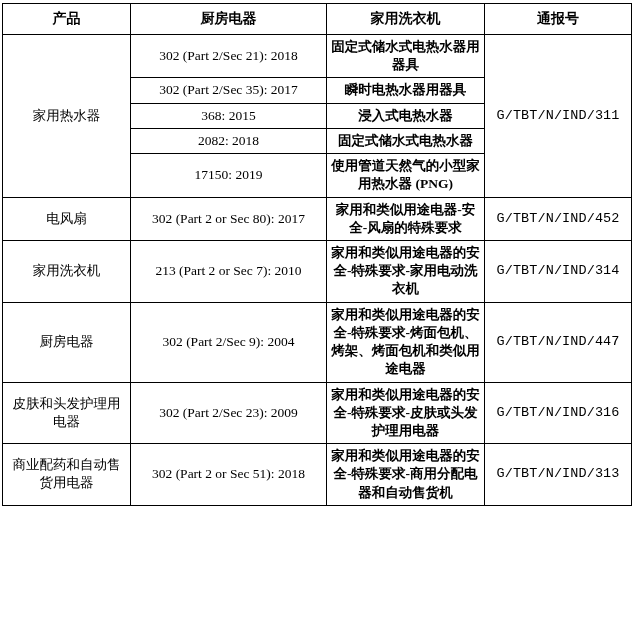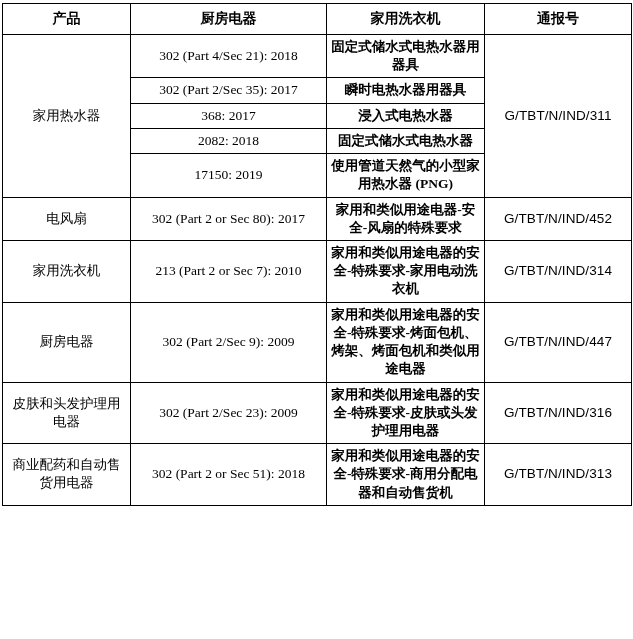--- a/index.html
+++ b/index.html
@@ -53,21 +53,21 @@
   td.standard-cell {
     font-size: 13.5px;
   }
   td.title-cell {
     font-size: 13.5px;
     line-height: 1.38;
     font-weight: bold;
   }
   td.notice-cell {
     font-size: 14px;
-    font-family: Liberation Sans, sans-serif;
+    font-family: Liberation Mono, monospace;
     letter-spacing: 0.1px;
   }
 </style>
 </head>
 <body>
 
 <div id="sheet">
   <table class="std-table">
     <colgroup>
       <col class="c-product">
@@ -79,30 +79,30 @@
       <tr>
         <th>产品</th>
         <th>厨房电器</th>
         <th>家用洗衣机</th>
         <th>通报号</th>
       </tr>
     </thead>
     <tbody id="table-body">
         <tr>
           <td class="product-cell" rowspan="5">家用热水器</td>
-          <td class="standard-cell">302 (Part 4/Sec 21): 2018</td>
+          <td class="standard-cell">302 (Part 2/Sec 21): 2018</td>
           <td class="title-cell">固定式储水式电热水器用器具</td>
           <td class="notice-cell" rowspan="5">G/TBT/N/IND/311</td>
         </tr>
         <tr>
           <td class="standard-cell">302 (Part 2/Sec 35): 2017</td>
           <td class="title-cell">瞬时电热水器用器具</td>
         </tr>
         <tr>
-          <td class="standard-cell">368: 2017</td>
+          <td class="standard-cell">368: 2015</td>
           <td class="title-cell">浸入式电热水器</td>
         </tr>
         <tr>
           <td class="standard-cell">2082: 2018</td>
           <td class="title-cell">固定式储水式电热水器</td>
         </tr>
         <tr>
           <td class="standard-cell">17150: 2019</td>
           <td class="title-cell">使用管道天然气的小型家用热水器 (PNG)</td>
         </tr>
@@ -113,21 +113,21 @@
           <td class="notice-cell" rowspan="1">G/TBT/N/IND/452</td>
         </tr>
         <tr>
           <td class="product-cell" rowspan="1">家用洗衣机</td>
           <td class="standard-cell">213 (Part 2 or Sec 7): 2010</td>
           <td class="title-cell">家用和类似用途电器的安全-特殊要求-家用电动洗衣机</td>
           <td class="notice-cell" rowspan="1">G/TBT/N/IND/314</td>
         </tr>
         <tr>
           <td class="product-cell" rowspan="1">厨房电器</td>
-          <td class="standard-cell">302 (Part 2/Sec 9): 2009</td>
+          <td class="standard-cell">302 (Part 2/Sec 9): 2004</td>
           <td class="title-cell">家用和类似用途电器的安全-特殊要求-烤面包机、烤架、烤面包机和类似用途电器</td>
           <td class="notice-cell" rowspan="1">G/TBT/N/IND/447</td>
         </tr>
         <tr>
           <td class="product-cell" rowspan="1">皮肤和头发护理用电器</td>
           <td class="standard-cell">302 (Part 2/Sec 23): 2009</td>
           <td class="title-cell">家用和类似用途电器的安全-特殊要求-皮肤或头发护理用电器</td>
           <td class="notice-cell" rowspan="1">G/TBT/N/IND/316</td>
         </tr>
         <tr>

